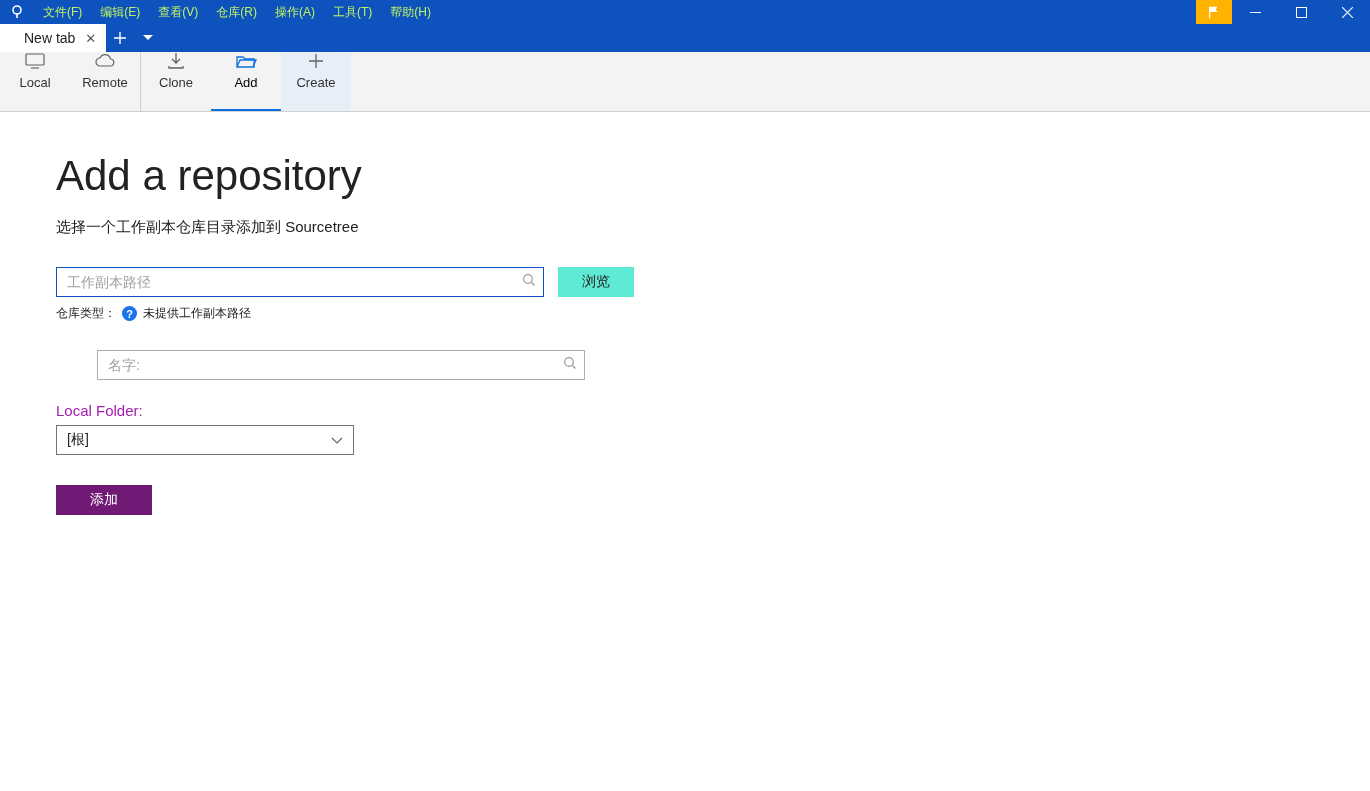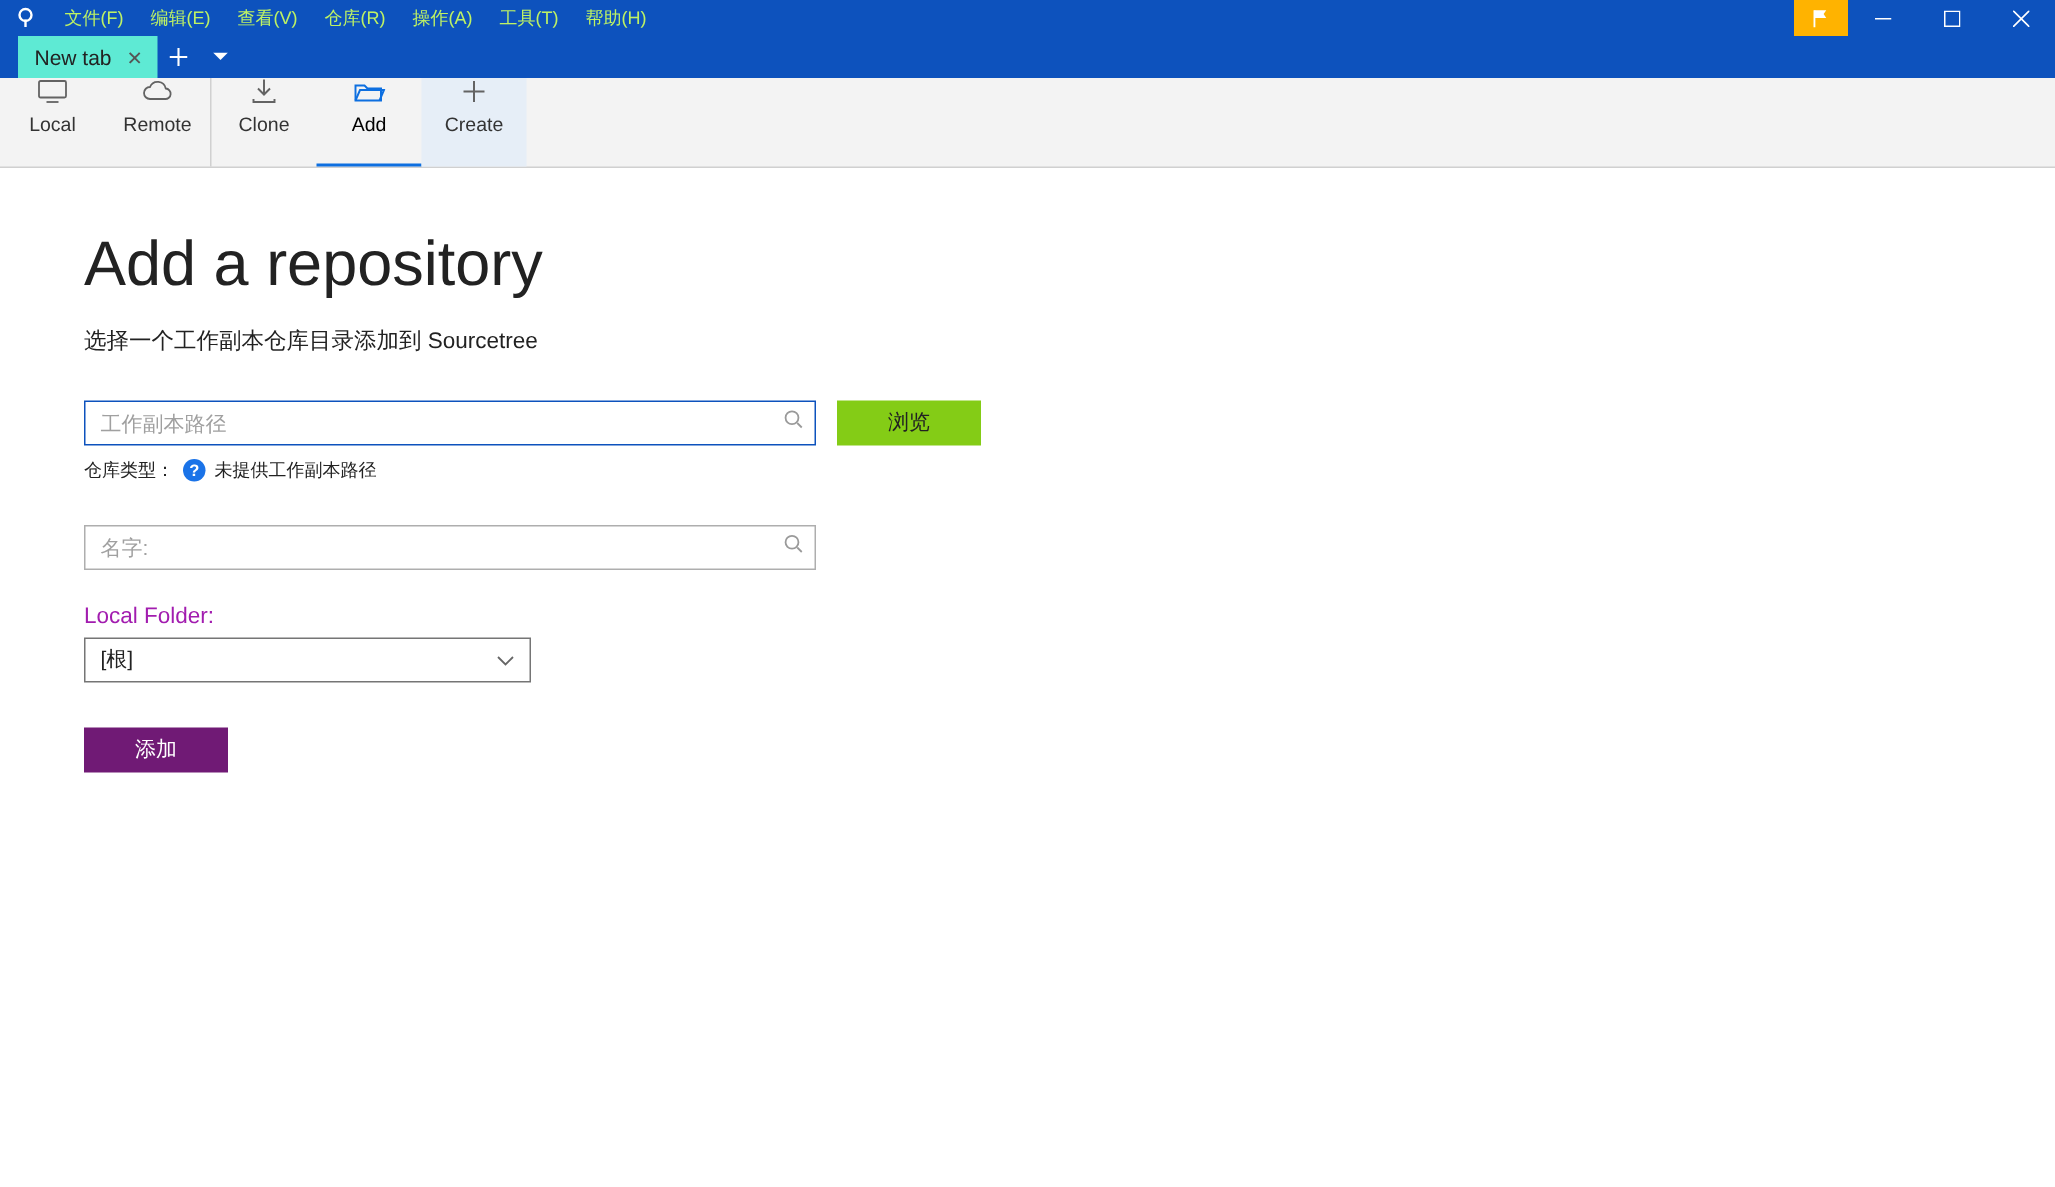--- a/index.html
+++ b/index.html
@@ -53,25 +53,24 @@
   
   .tabs-bar {
     height: 28px;
     background: #0d52bd;
     display: flex;
     align-items: stretch;
   }
   .tab {
     display: flex;
     align-items: center;
-    background: #5eead4;
-    color: #222;
-    font-size: 14px;
-    padding: 0 10px 0 11px;
-    margin-left: 12px;
+    background: #ffffff;
+    color: #222;
+    font-size: 14px;
+    padding: 0 10px 0 24px;
     min-width: 90px;
   }
   .tab .lbl { flex: 1; }
   .tab .close { margin-left: 10px; color: #555; font-size: 13px; }
   .plus-btn, .tab-overflow {
     width: 28px;
     display: flex;
     align-items: center;
     justify-content: center;
     color: #fff;
@@ -153,23 +152,23 @@
   .text-field .mag {
     position: absolute;
     right: 8px;
     top: 50%;
     transform: translateY(-50%);
     color: #888;
     pointer-events: none;
   }
 
   .browse-btn {
-    width: 96px;
+    width: 76px;
     height: 30px;
-    background: #84cc16;
+    background: #5eead4;
     border: none;
     font-size: 14px;
     color: #222;
     font-family: inherit;
     cursor: pointer;
   }
 
   .repo-type-row {
     display: flex;
     align-items: center;
@@ -183,21 +182,21 @@
     border-radius: 50%;
     background: #1a73e8;
     color: #fff;
     font-size: 11px;
     font-weight: bold;
     display: inline-flex;
     align-items: center;
     justify-content: center;
   }
 
-  .name-row { margin-top: 28px; }
+  .name-row { margin-top: 28px; margin-left: 41px; }
 
   .lf-label {
     font-size: 15px;
     margin-top: 22px;
     color: #a21caf;
   }
   .select-box {
     width: 298px;
     height: 30px;
     border: 1px solid #757575;

